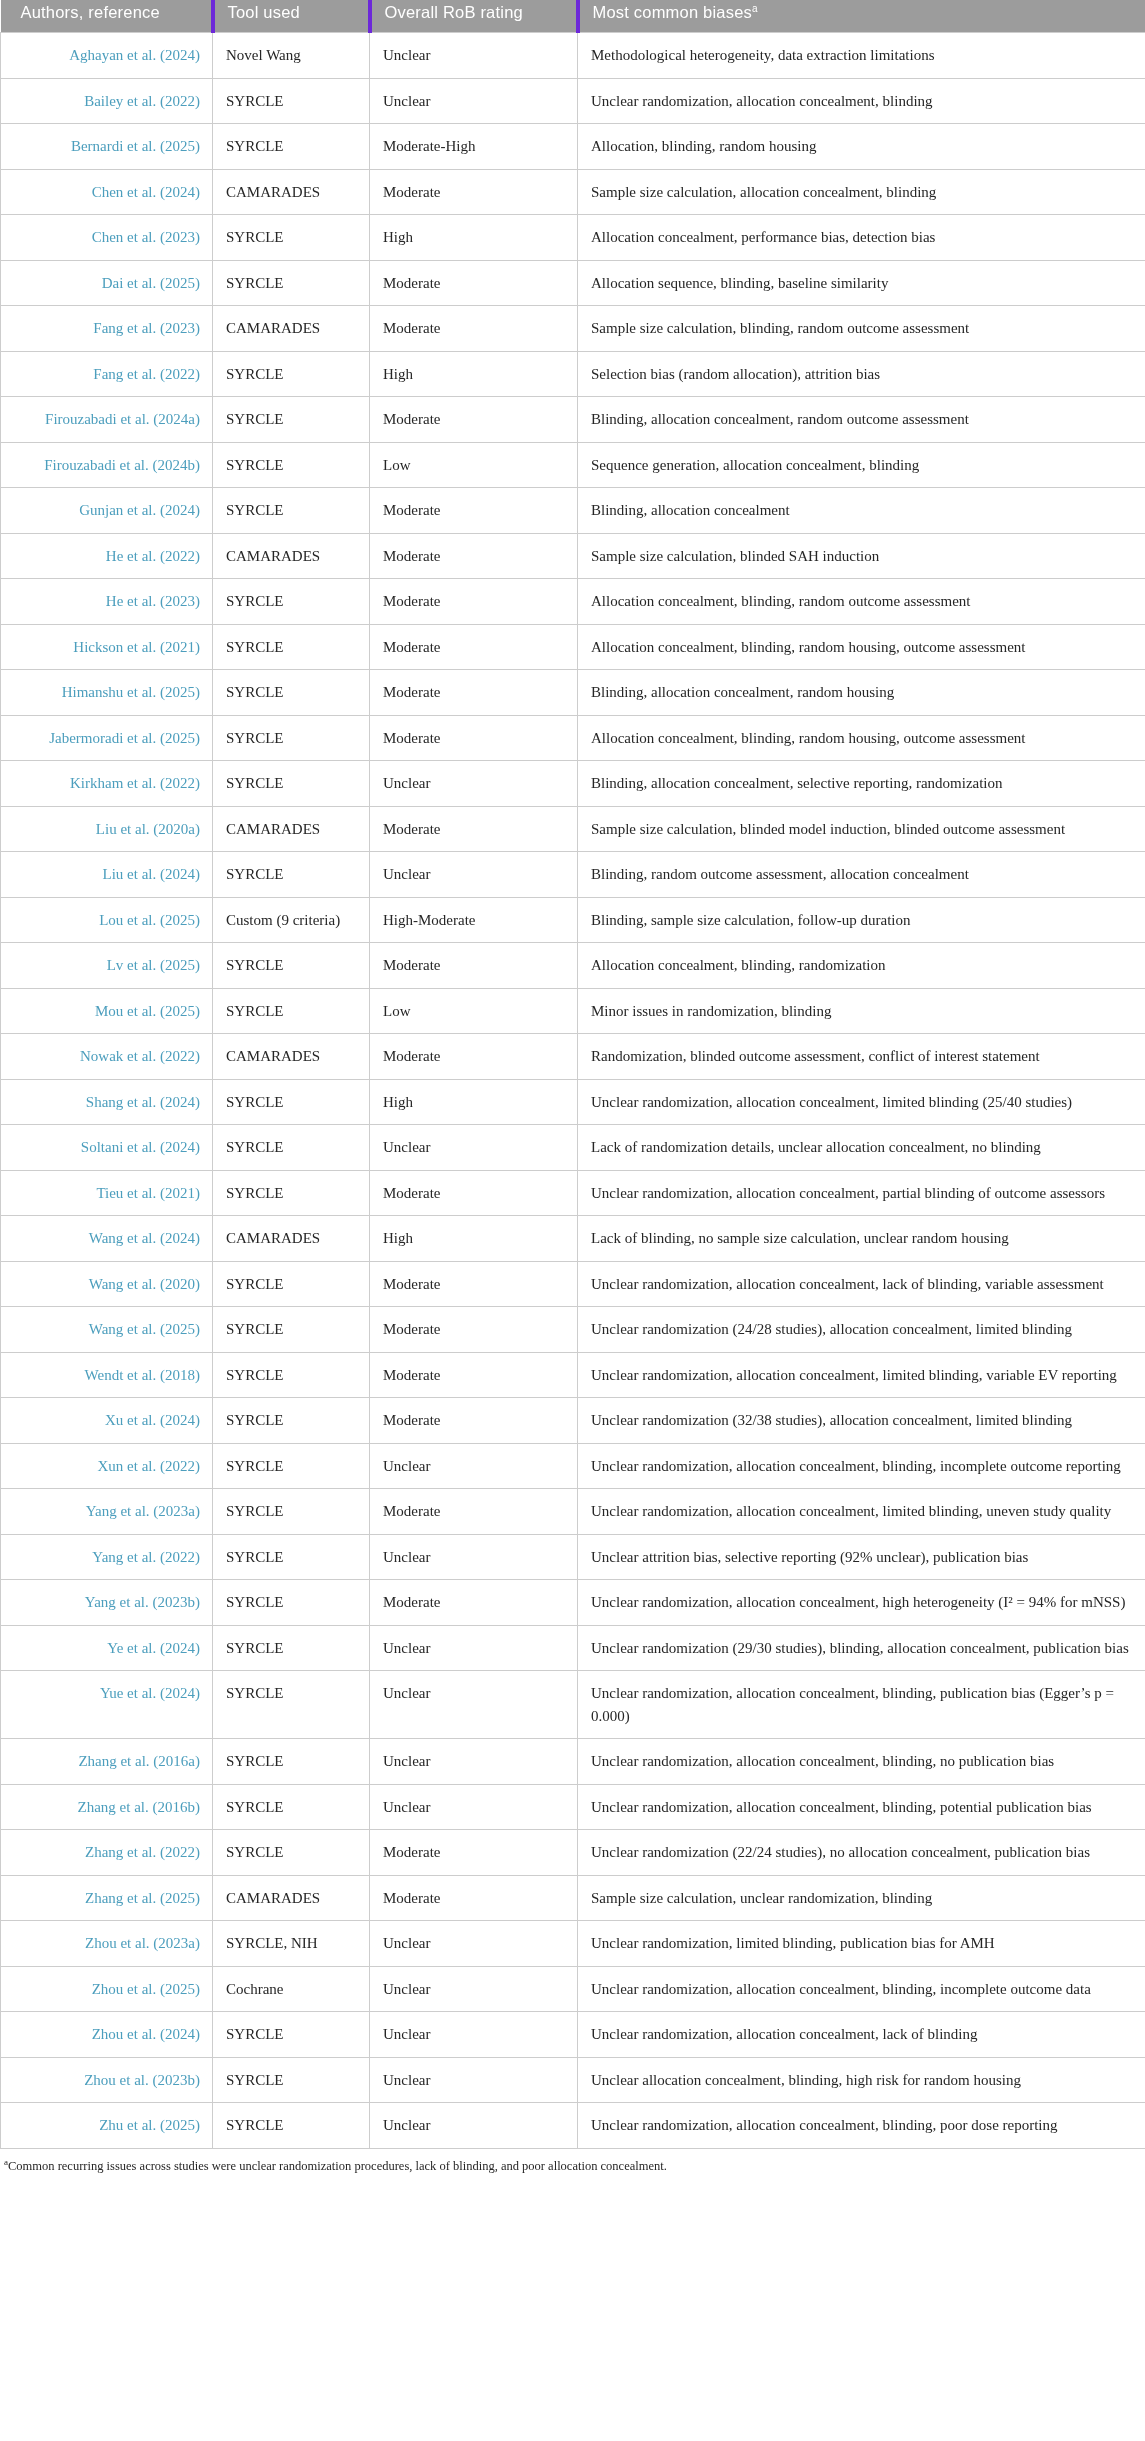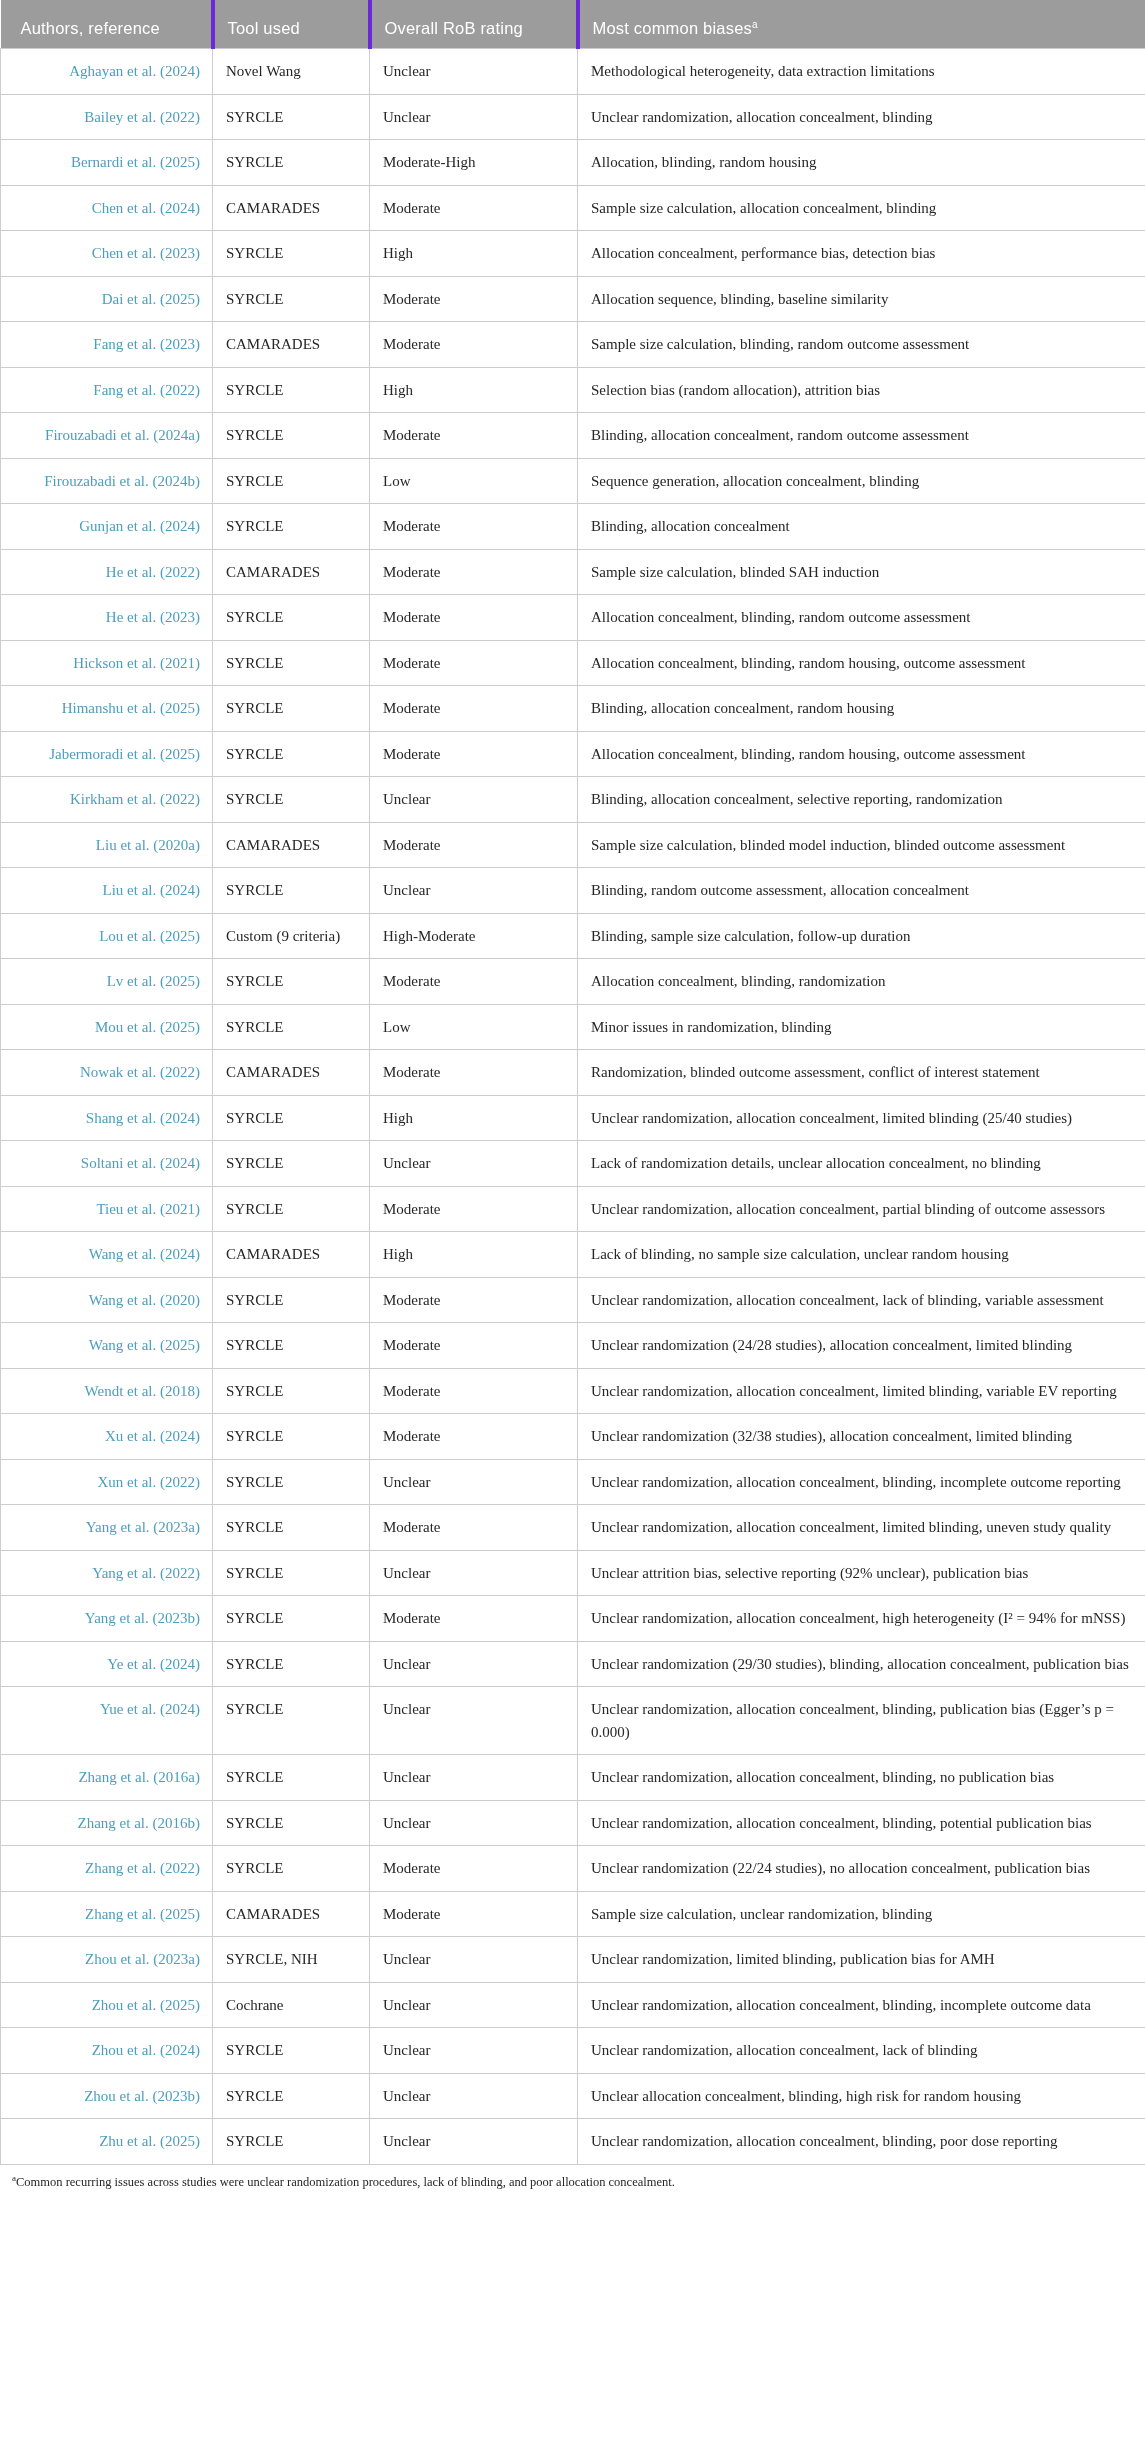--- a/index.html
+++ b/index.html
@@ -19,21 +19,21 @@
   col.c3 { width: 208px; }
   col.c4 { width: 568px; }
   thead th {
     background: var(--header-bg, #9C9C9C);
     color: var(--header-text, #FFFFFF);
     font-family: "Liberation Sans", "DejaVu Sans", sans-serif;
     font-weight: 400;
     font-size: 16.5px;
     text-align: left;
     vertical-align: middle;
-    padding: 19px 12px 10px 20px;
+    padding: 3px 12px 10px 20px;
     letter-spacing: 0.2px;
   }
   thead th + th { border-left: 4px solid #6d28d9; padding-left: 13px; }
   thead th sup { font-size: 10px; line-height: 0; }
   tbody td {
     border: 1px solid var(--border, #CDCDCD);
     vertical-align: top;
     padding: 11px 12px 11px 13px;
     font-size: 15px;
     line-height: 1.5;
@@ -42,21 +42,20 @@
   a.ref-link {
     color: var(--link, #4C9EBD);
     text-decoration: none;
     cursor: pointer;
   }
   .footnote {
     font-size: 12.5px;
     line-height: 1.4;
     padding: 9px 0 6px 4px;
     color: #262626;
-    margin-left: 8px;
   }
   .footnote sup { font-size: 9px; line-height: 0; }
 </style>
 </head>
 <body>
 
 <table class="rob-table">
   <colgroup>
     <col class="c1">
       <col class="c2">

